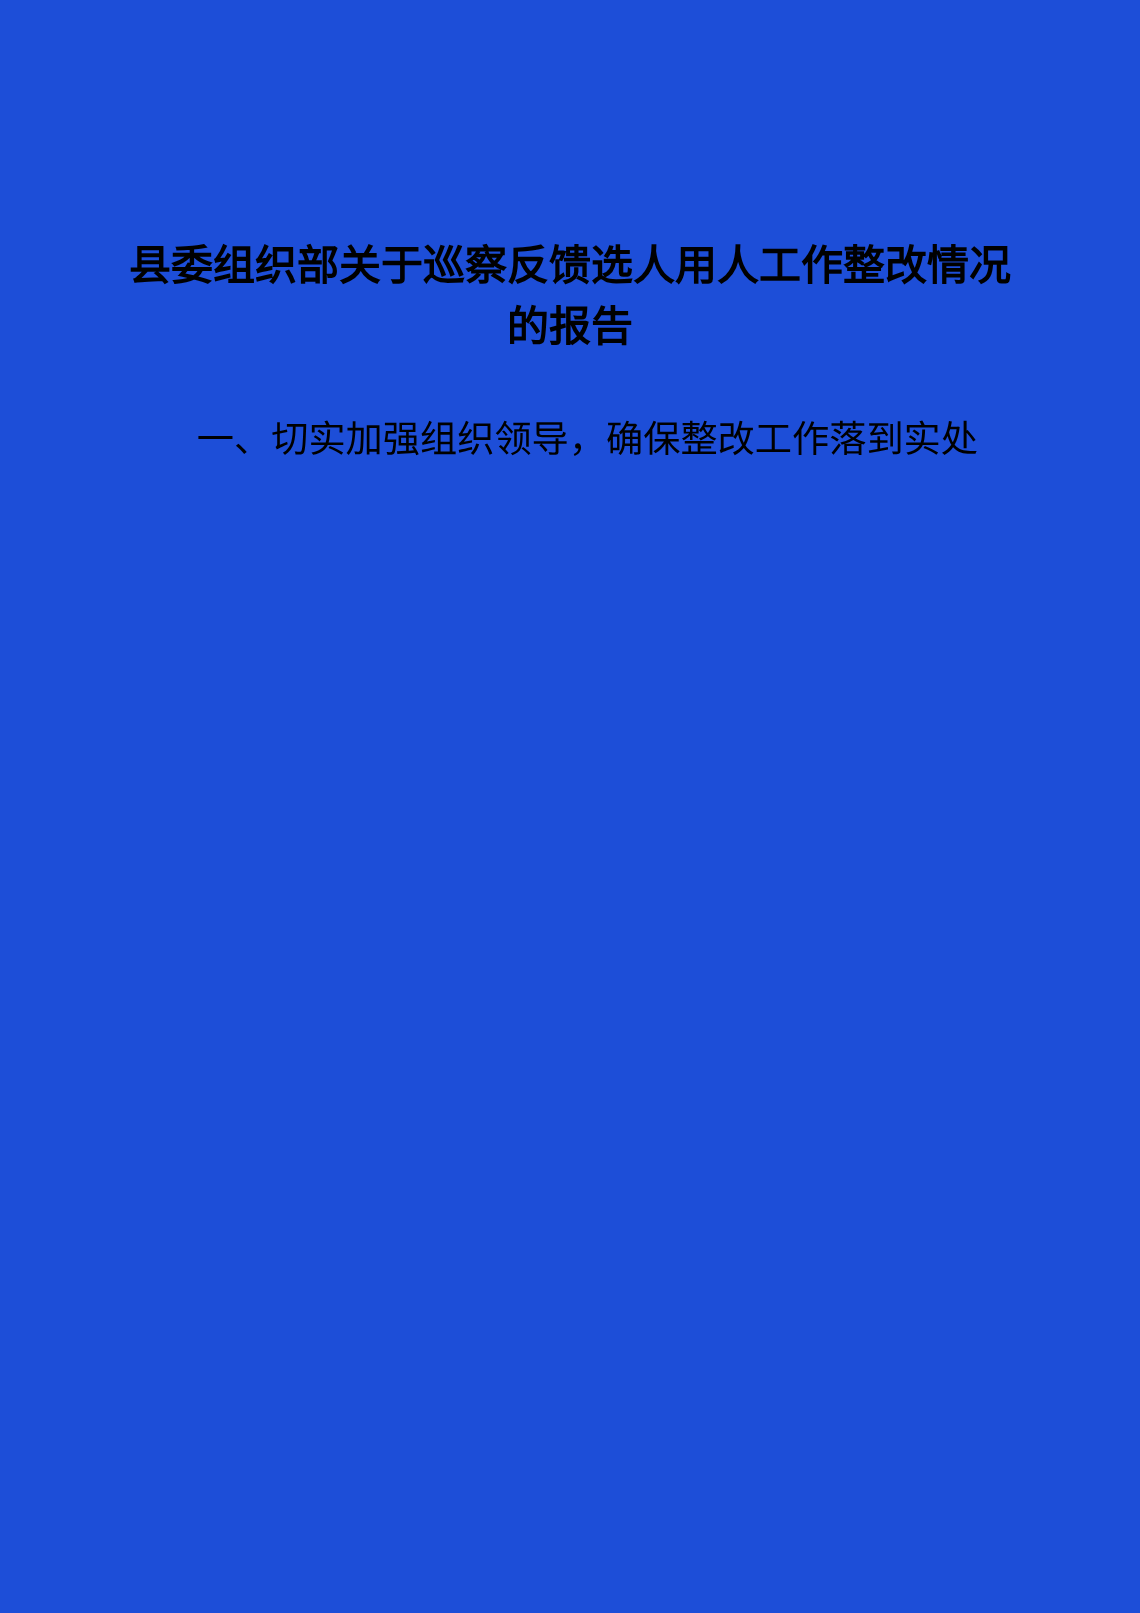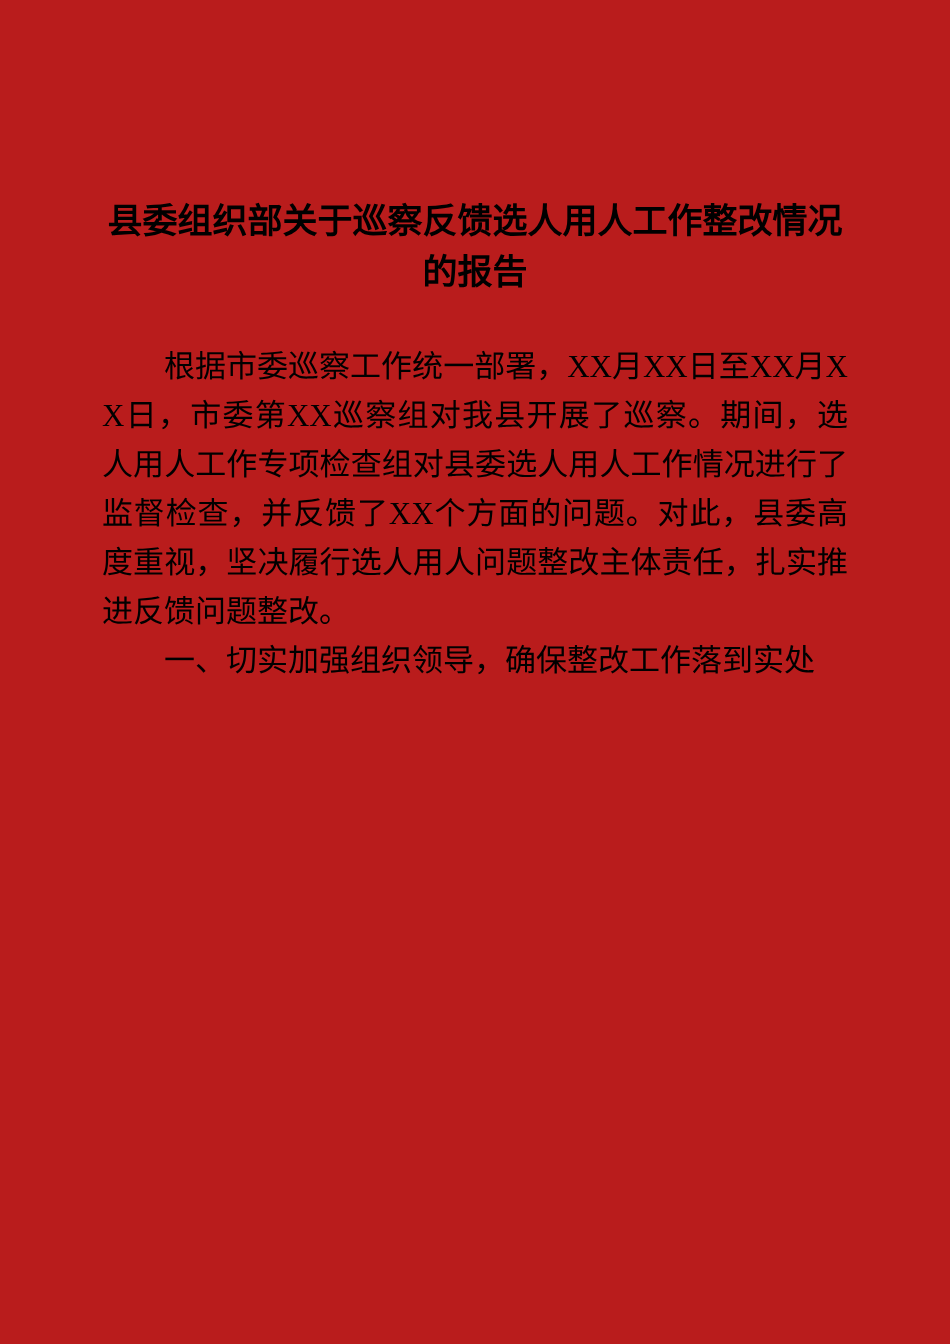--- a/index.html
+++ b/index.html
@@ -6,21 +6,21 @@
   html, body {
     margin: 0;
     padding: 0;
     background: #ffffff;
   }
 
   .page {
     position: relative;
     width: 950px;
     height: 1344px;
-    background: #b91c1c;
+    background: #1d4ed8;
     margin: 0 auto;
     overflow: hidden;
     box-sizing: border-box;
   }
 
   .doc-body {
     position: absolute;
     left: 102px;
     top: 196px;
     width: 746px;
@@ -63,20 +63,19 @@
 </style>
 </head>
 <body>
 
 <div class="page">
 
   <div class="doc-body">
 
     <h1 class="doc-title">县委组织部关于巡察反馈选人用人工作整改情况的报告</h1>
 
-    <p class="para kai">根据市委巡察工作统一部署，XX月XX日至XX月XX日，市委第XX巡察组对我县开展了巡察。期间，选人用人工作专项检查组对县委选人用人工作情况进行了监督检查，并反馈了XX个方面的问题。对此，县委高度重视，坚决履行选人用人问题整改主体责任，扎实推进反馈问题整改。</p>
 
     <p class="para kai">一、切实加强组织领导，确保整改工作落到实处</p>
 
 
   </div>
 
 </div>
 
 </body></html>

